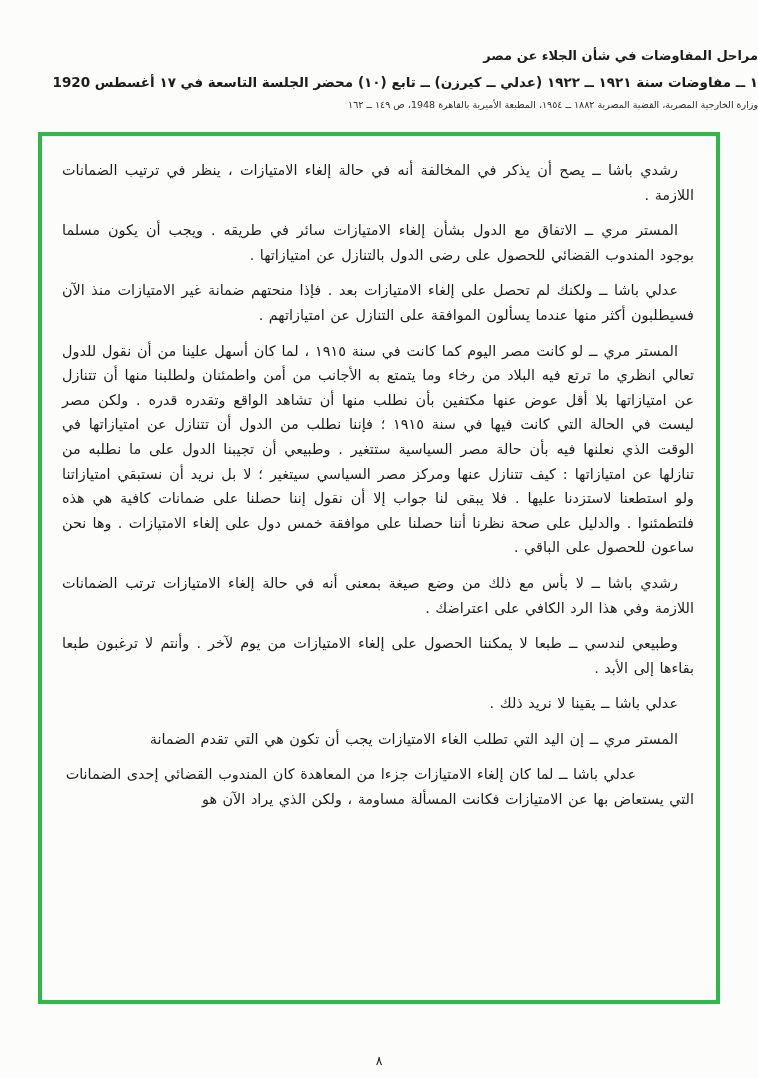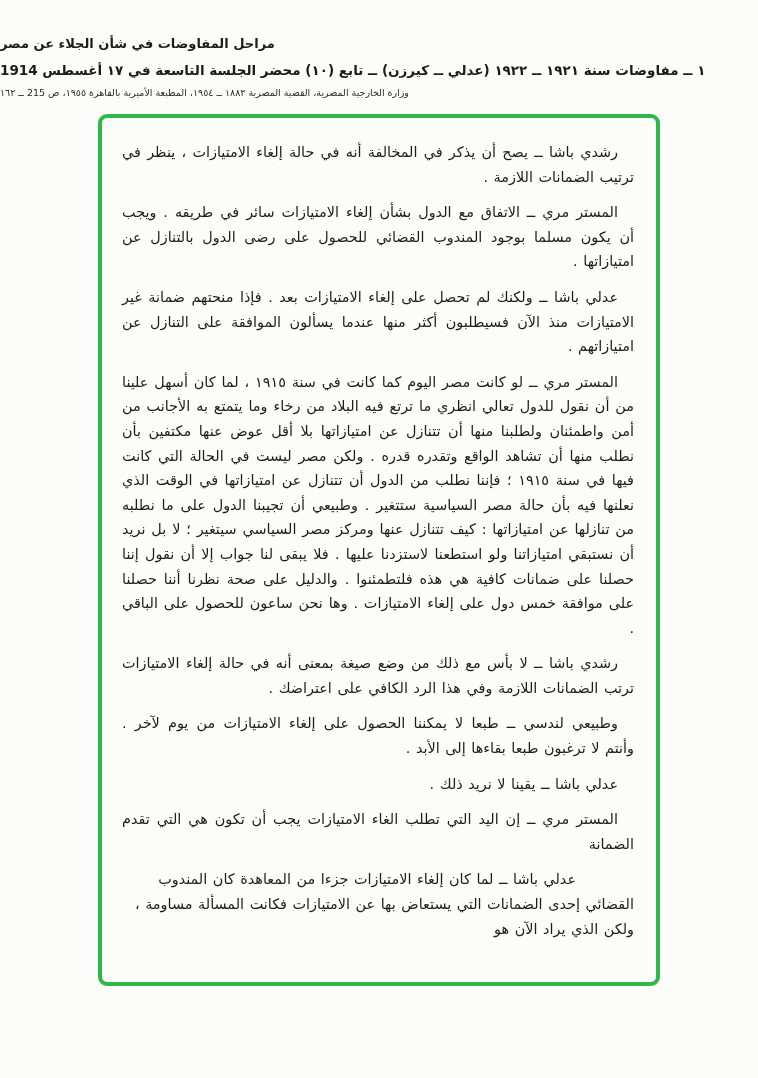--- a/index.html
+++ b/index.html
@@ -12,45 +12,45 @@
     font-family: "DejaVu Sans", sans-serif;
     color: #1c1c1c;
   }
   .page {
     position: relative;
     width: 758px;
     height: 1078px;
     direction: rtl;
   }
   .doc-header {
-    text-align: left;
-    margin-top: 36px;
+    padding-top: 48px;
+    text-align: right;
   }
   .doc-title {
     font-size: 13px;
     font-weight: bold;
     letter-spacing: 0.5px;
   }
   .doc-subtitle {
     margin-top: 11px;
     font-size: 13.5px;
     font-weight: bold;
   }
   .doc-source {
     margin-top: 9px;
     font-size: 9.5px;
     color: #2a2a2a;
   }
   .highlight-box {
     box-sizing: border-box;
-    width: 562px;
+    width: 682px;
     min-height: 872px;
-    margin: 16px auto 0 auto;
+    margin: 22px auto 0 auto;
     border: 4px solid #2eb84a;
-    border-radius: 9px;
+    border-radius: 0;
     padding: 22px 22px 14px 20px;
     background: transparent;
   }
   .dialogue-list {
     width: 100%;
   }
   .para {
     margin: 0 0 11px 0;
     font-size: 14.4px;
     line-height: 24.6px;
@@ -82,22 +82,22 @@
     color: #222;
   }
 </style>
 </head>
 <body>
 
 <div class="page">
 
   <div class="doc-header">
     <div class="doc-title">مراحل المفاوضات في شأن الجلاء عن مصر</div>
-    <div class="doc-subtitle">١ ــ مفاوضات سنة ١٩٢١ ــ ١٩٢٢ (عدلي ــ كيرزن) ــ تابع (١٠) محضر الجلسة التاسعة في ١٧ أغسطس 1914</div>
-    <div class="doc-source">وزارة الخارجية المصرية، القضية المصرية ١٨٨٢ ــ ١٩٥٤، المطبعة الأميرية بالقاهرة ١٩٥٥، ص 215 ــ ١٦٢</div>
+    <div class="doc-subtitle">١ ــ مفاوضات سنة ١٩٢١ ــ ١٩٢٢ (عدلي ــ كيرزن) ــ تابع (١٠) محضر الجلسة التاسعة في ١٧ أغسطس 1920</div>
+    <div class="doc-source">وزارة الخارجية المصرية، القضية المصرية ١٨٨٢ ــ ١٩٥٤، المطبعة الأميرية بالقاهرة 1948، ص ١٤٩ ــ ١٦٢</div>
   </div>
 
   <div class="highlight-box" style="border-color: rgb(46, 184, 74);">
     <div class="dialogue-list">
         <p class="para"><span class="speaker">رشدي باشا</span> ــ يصح أن يذكر في المخالفة أنه في حالة إلغاء الامتيازات ، ينظر في ترتيب الضمانات اللازمة .</p>
         <p class="para"><span class="speaker">المستر مري</span> ــ الاتفاق مع الدول بشأن إلغاء الامتيازات سائر في طريقه . ويجب أن يكون مسلما بوجود المندوب القضائي للحصول على رضى الدول بالتنازل عن امتيازاتها .</p>
         <p class="para"><span class="speaker">عدلي باشا</span> ــ ولكنك لم تحصل على إلغاء الامتيازات بعد . فإذا منحتهم ضمانة غير الامتيازات منذ الآن فسيطلبون أكثر منها عندما يسألون الموافقة على التنازل عن امتيازاتهم .</p>
         <p class="para"><span class="speaker">المستر مري</span> ــ لو كانت مصر اليوم كما كانت في سنة ١٩١٥ ، لما كان أسهل علينا من أن نقول للدول تعالي انظري ما ترتع فيه البلاد من رخاء وما يتمتع به الأجانب من أمن واطمئنان ولطلبنا منها أن تتنازل عن امتيازاتها بلا أقل عوض عنها مكتفين بأن نطلب منها أن تشاهد الواقع وتقدره قدره . ولكن مصر ليست في الحالة التي كانت فيها في سنة ١٩١٥ ؛ فإننا نطلب من الدول أن تتنازل عن امتيازاتها في الوقت الذي نعلنها فيه بأن حالة مصر السياسية ستتغير . وطبيعي أن تجيبنا الدول على ما نطلبه من تنازلها عن امتيازاتها : كيف تتنازل عنها ومركز مصر السياسي سيتغير ؛ لا بل نريد أن نستبقي امتيازاتنا ولو استطعنا لاستزدنا عليها . فلا يبقى لنا جواب إلا أن نقول إننا حصلنا على ضمانات كافية هي هذه فلتطمئنوا . والدليل على صحة نظرنا أننا حصلنا على موافقة خمس دول على إلغاء الامتيازات . وها نحن ساعون للحصول على الباقي .</p>
         <p class="para"><span class="speaker">رشدي باشا</span> ــ لا بأس مع ذلك من وضع صيغة بمعنى أنه في حالة إلغاء الامتيازات ترتب الضمانات اللازمة وفي هذا الرد الكافي على اعتراضك .</p>
         <p class="para"><span class="speaker">وطبيعي لندسي</span> ــ طبعا لا يمكننا الحصول على إلغاء الامتيازات من يوم لآخر . وأنتم لا ترغبون طبعا بقاءها إلى الأبد .</p>

